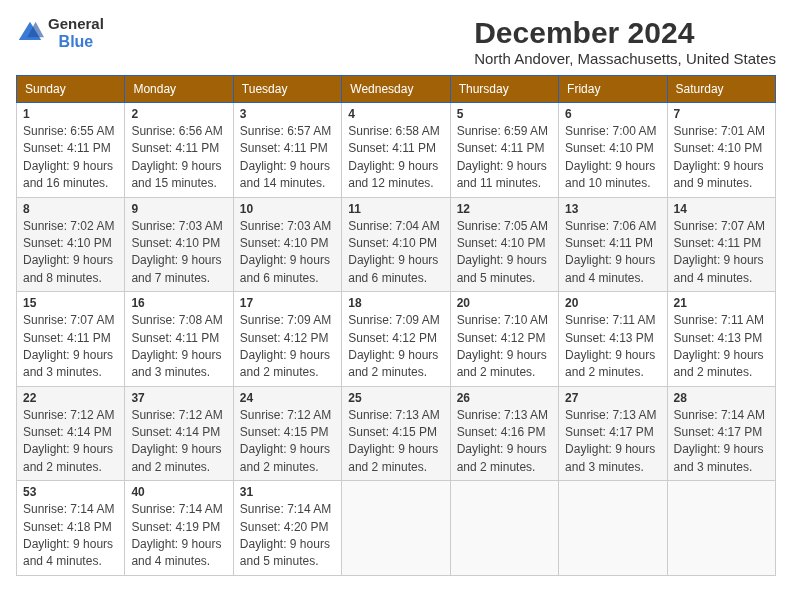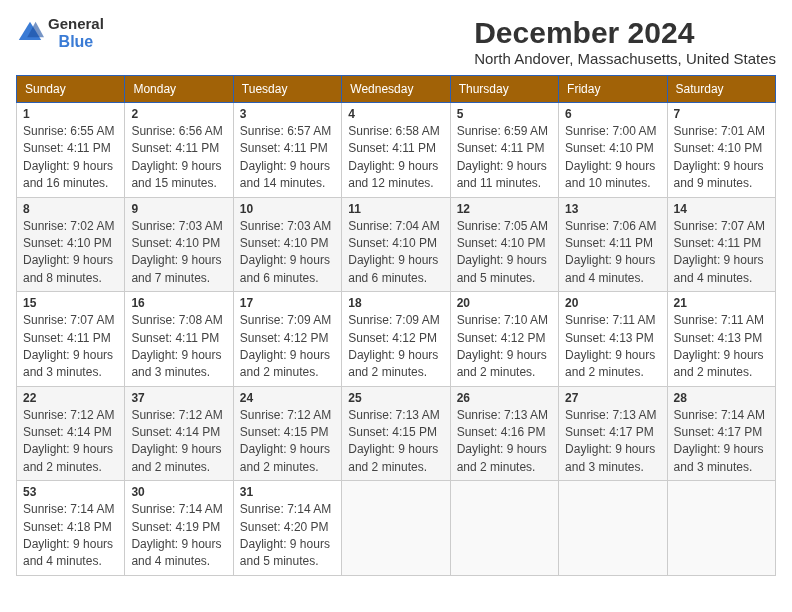--- a/index.html
+++ b/index.html
@@ -247,21 +247,21 @@
           <span class="day-number">28</span>
           <div class="day-info">Sunrise: 7:14 AM<br>Sunset: 4:17 PM<br>Daylight: 9 hours and 3 minutes.</div>
         </td>
       </tr>
       <tr>
         <td>
           <span class="day-number">53</span>
           <div class="day-info">Sunrise: 7:14 AM<br>Sunset: 4:18 PM<br>Daylight: 9 hours and 4 minutes.</div>
         </td>
         <td>
-          <span class="day-number">30</span>
+          <span class="day-number">40</span>
           <div class="day-info">Sunrise: 7:14 AM<br>Sunset: 4:19 PM<br>Daylight: 9 hours and 4 minutes.</div>
         </td>
         <td>
           <span class="day-number">31</span>
           <div class="day-info">Sunrise: 7:14 AM<br>Sunset: 4:20 PM<br>Daylight: 9 hours and 5 minutes.</div>
         </td>
         <td class="empty-cell"></td>
         <td class="empty-cell"></td>
         <td class="empty-cell"></td>
         <td class="empty-cell"></td>

